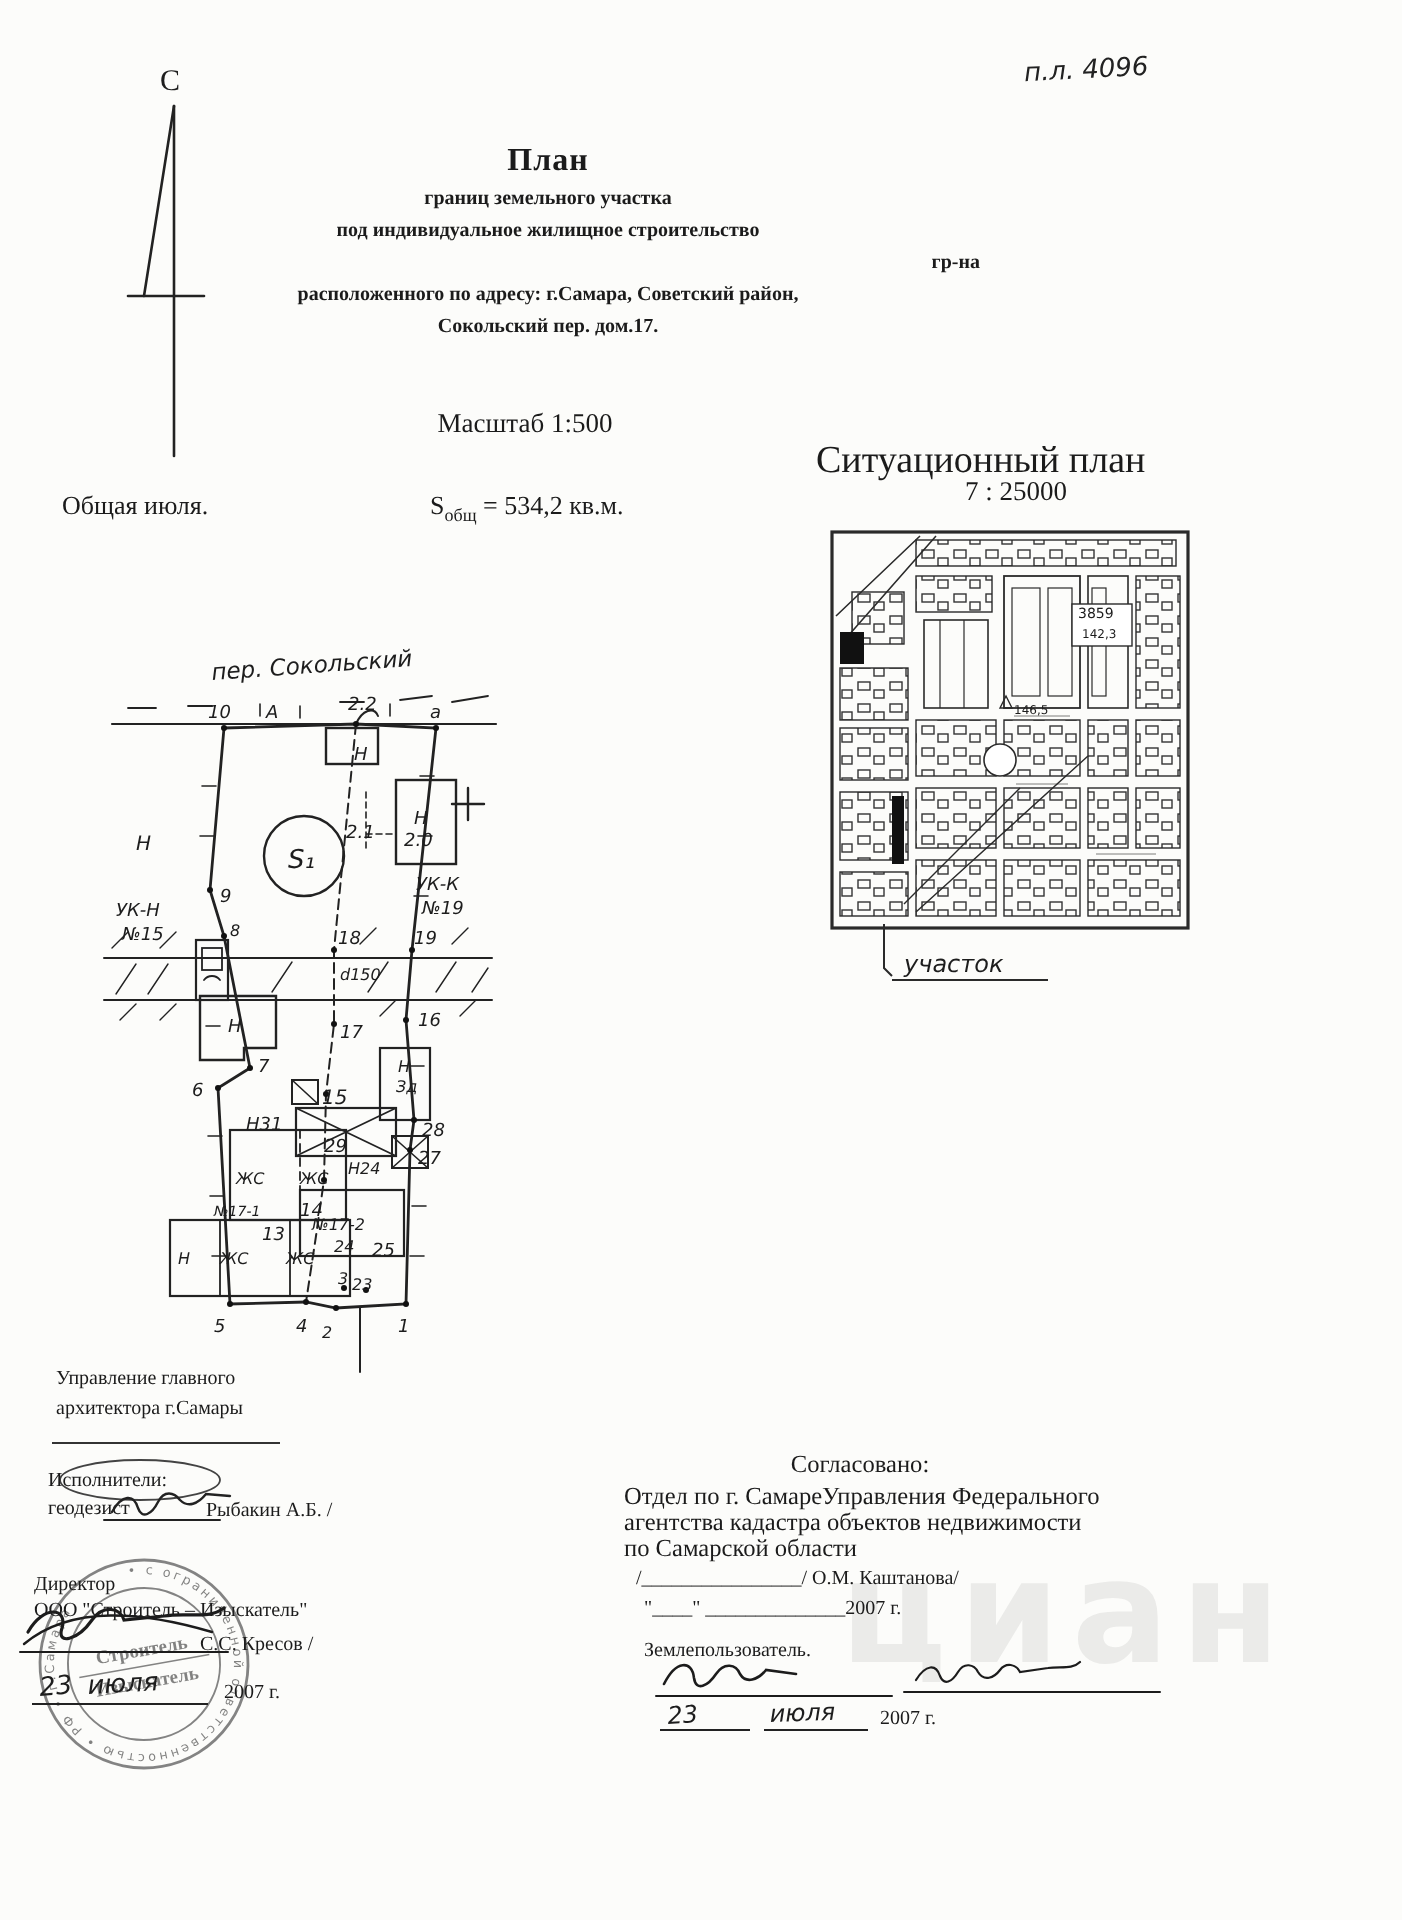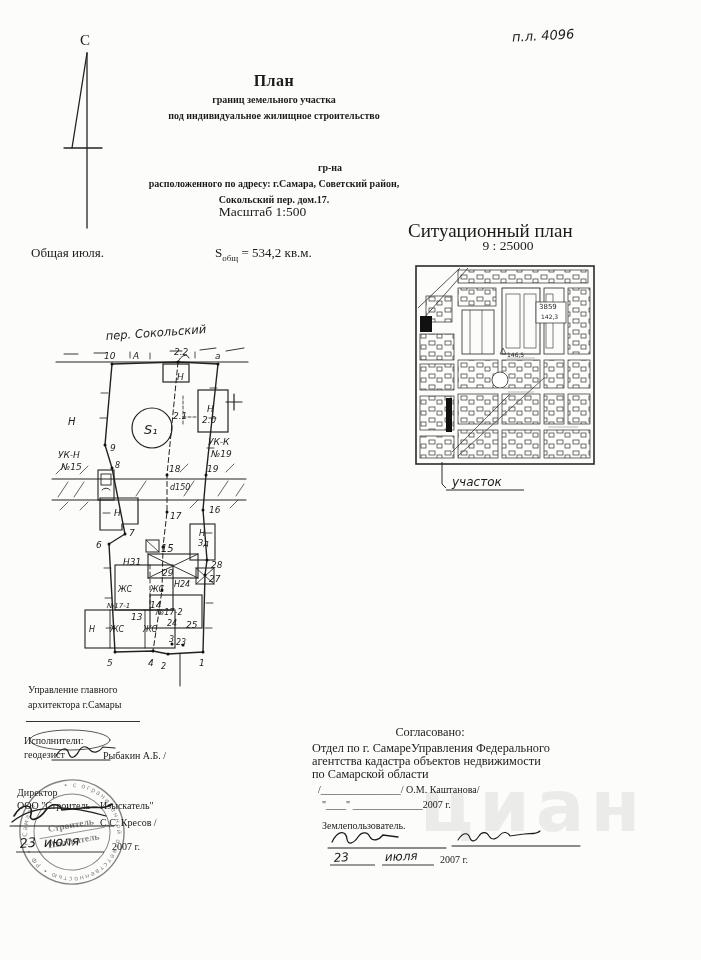--- a/index.html
+++ b/index.html
@@ -6,21 +6,21 @@
   .page{
     position:relative;width:701px;height:960px;margin:0 auto;
     background:#fcfcfa;overflow:hidden;
     font-family:"Liberation Serif",serif;color:#1b1b1b;
   }
   .abs{position:absolute;}
   .b{font-weight:400;}
   .title-block{left:58px;top:70px;width:432px;text-align:center;font-weight:700;}
   .title-block .t1{font-size:16px;line-height:22px;letter-spacing:.5px;}
   .title-block .t{font-size:10px;line-height:16px;}
-  .title-block .t-left{text-align:center;padding-left:112px;margin-top:36px;}
+  .title-block .t-left{text-align:right;padding-left:112px;}
   .small-serif{font-size:10px;line-height:15px;}
   .tiny-serif{font-size:12.3px;line-height:13.5px;}
   .hw-note{font-family:"DejaVu Sans",sans-serif;font-style:italic;font-size:13px;color:#222;transform:rotate(-3deg);}
   .sep-line{border-top:1.2px solid #333;height:0;}
   .watermark{
     font-family:"DejaVu Sans",sans-serif;font-weight:700;font-size:72px;
     color:rgba(40,40,40,0.08);letter-spacing:6px;white-space:nowrap;
   }
   svg text{font-family:"DejaVu Sans",sans-serif;fill:#1d1d1d;}
   svg text.hand{font-style:italic;}
@@ -48,21 +48,21 @@
     <div class="t">границ земельного участка</div>
     <div class="t">под индивидуальное жилищное строительство</div>
     <div class="t t-left">гр-на</div>
     <div class="t">расположенного по адресу: г.Самара, Советский район,</div>
     <div class="t">Сокольский пер. дом.17.</div>
   </div>
 
   <div class="abs b" style="left:180px;top:204px;width:165px;text-align:center;font-size:13.5px">Масштаб 1:500</div>
 
   <div class="abs b" style="left:408px;top:220px;width:200px;text-align:left;font-size:19px">Ситуационный план</div>
-  <div class="abs b" style="left:408px;top:238px;width:200px;text-align:center;font-size:13.5px">9 : 25000</div>
+  <div class="abs b" style="left:408px;top:238px;width:200px;text-align:center;font-size:13.5px">7 : 25000</div>
 
   <div class="abs b" style="left:31px;top:245px;font-size:13px">Общая июля.</div>
   <div class="abs b" style="left:215px;top:245px;font-size:13px">
     <span>S</span><sub style="font-size:9px">общ</sub><span> = 534,2 кв.м.</span>
   </div>
 
   <svg class="abs" style="left:50px;top:318px" width="210" height="370" viewBox="0 0 210 370">
     <g stroke="#222" fill="none" stroke-width="1.1" stroke-linecap="round">
 
       <path d="M6,44 H198"></path>

